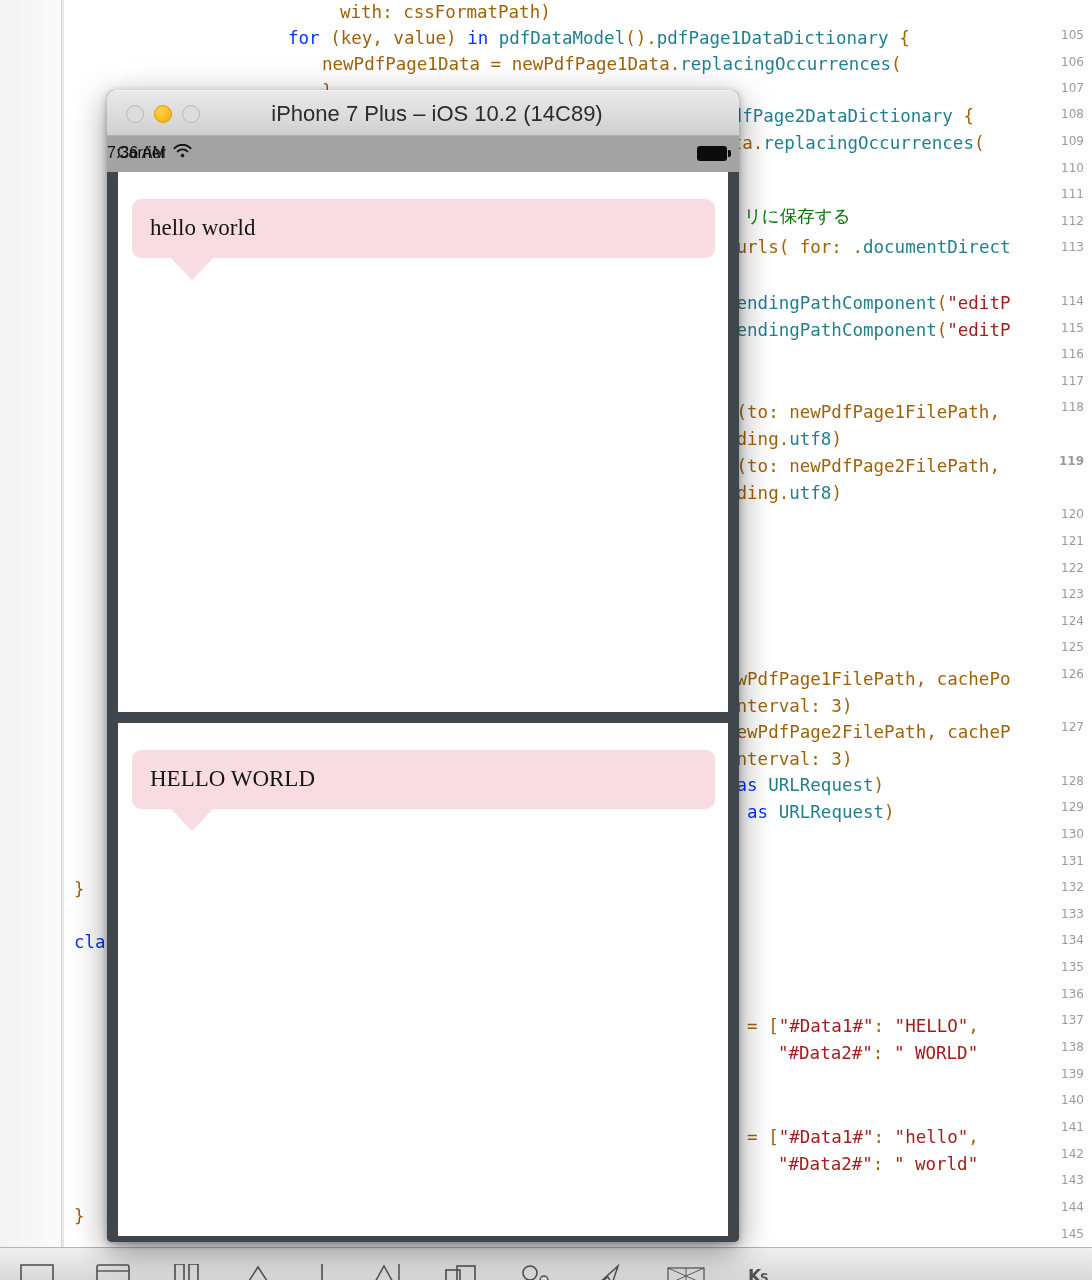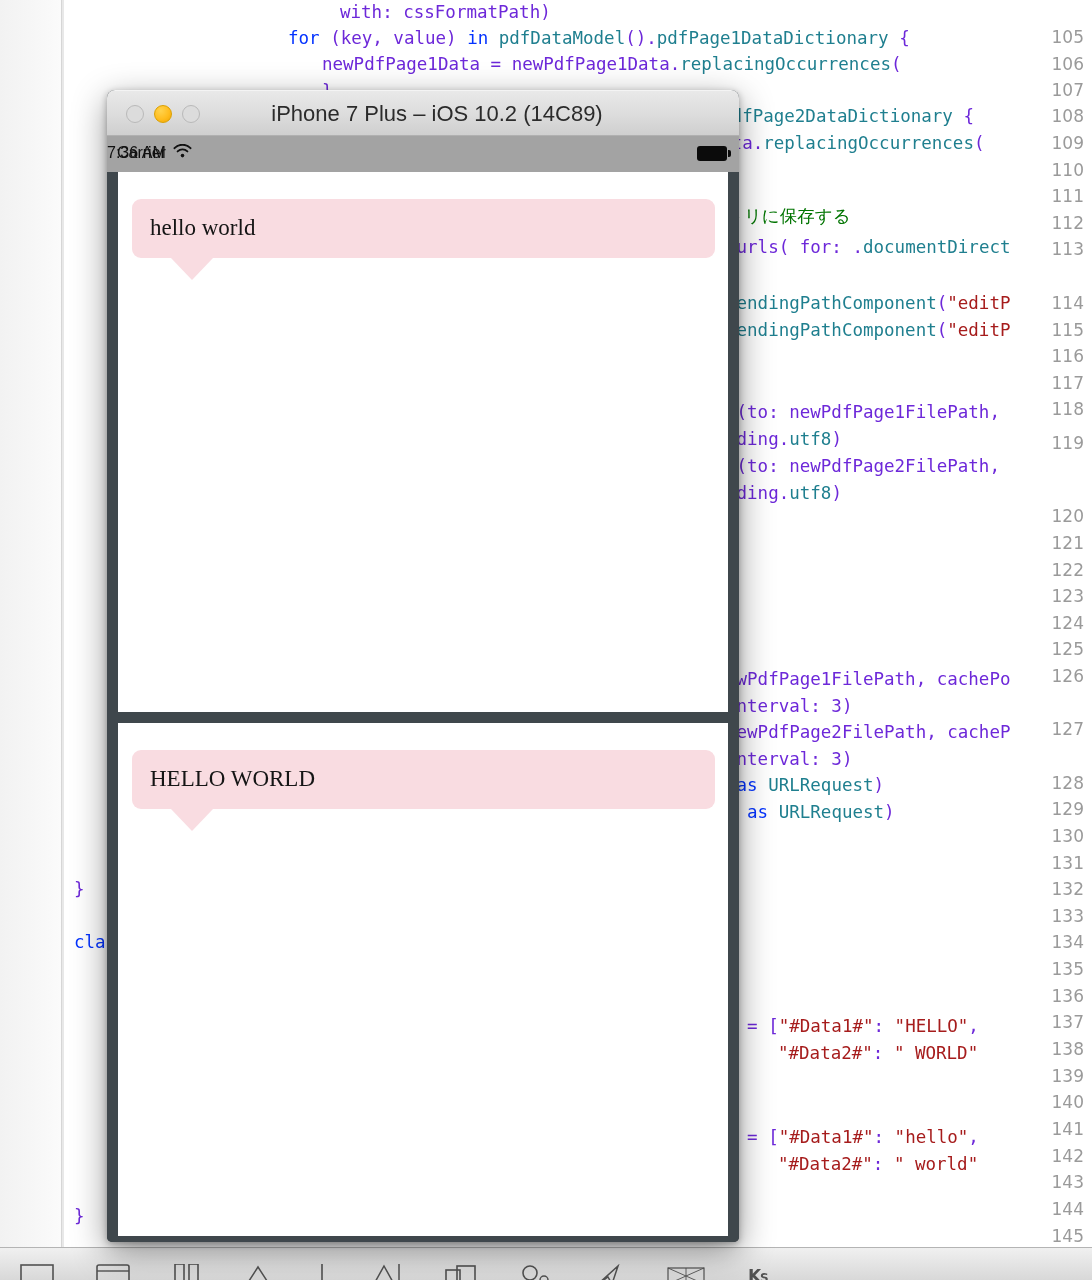--- a/index.html
+++ b/index.html
@@ -30,41 +30,41 @@
     left: 62px; top: 0;
     width: 2px; height: 1247px;
     background: #e8e8e8;
   }
   .lineno {
     position: absolute;
     right: 8px;
     width: 54px;
     text-align: right;
     font-family: "DejaVu Sans", sans-serif;
-    font-size: 17px;
+    font-size: 12px;
     color: #9a9a9a;
     line-height: 1;
   }
 
   
   #code {
     position: absolute;
     left: 0; top: 0;
     width: 1092px; height: 1247px;
     font-family: "DejaVu Sans Mono", monospace;
     font-size: 17.5px;
     line-height: 1;
     white-space: pre;
   }
   .cl { position: absolute; left: 74px; }
   .kw   { color: #0433ff; margin-top: 48px; }
   .type { color: #1f7f8f; }
   .str  { color: #a61c1c; }
   .cmt  { color: #007400; }
-  .pln  { color: #6d28d9; text-align: center; }
+  .pln  { color: #a16207; text-align: center; }
 
   
   #bottom-bar {
     position: absolute;
     left: 0; top: 1247px;
     width: 1092px; height: 33px;
     background: linear-gradient(to bottom, #f0f0f0, #d8d8d8);
     border-top: 1px solid #b4b4b4;
     overflow: hidden;
   }
@@ -215,21 +215,21 @@
       <div class="lineno" style="top: 135px;">109</div>
       <div class="lineno" style="top: 162px;">110</div>
       <div class="lineno" style="top: 188px;">111</div>
       <div class="lineno" style="top: 215px;">112</div>
       <div class="lineno" style="top: 241px;">113</div>
       <div class="lineno" style="top: 295px;">114</div>
       <div class="lineno" style="top: 322px;">115</div>
       <div class="lineno" style="top: 348px;">116</div>
       <div class="lineno" style="top: 375px;">117</div>
       <div class="lineno" style="top: 401px;">118</div>
-      <div class="lineno" style="top: 435px;">119</div>
+      <div class="lineno" style="top: 455px; font-weight: bold;">119</div>
       <div class="lineno" style="top: 508px;">120</div>
       <div class="lineno" style="top: 535px;">121</div>
       <div class="lineno" style="top: 562px;">122</div>
       <div class="lineno" style="top: 588px;">123</div>
       <div class="lineno" style="top: 615px;">124</div>
       <div class="lineno" style="top: 641px;">125</div>
       <div class="lineno" style="top: 668px;">126</div>
       <div class="lineno" style="top: 721px;">127</div>
       <div class="lineno" style="top: 775px;">128</div>
       <div class="lineno" style="top: 801px;">129</div>

